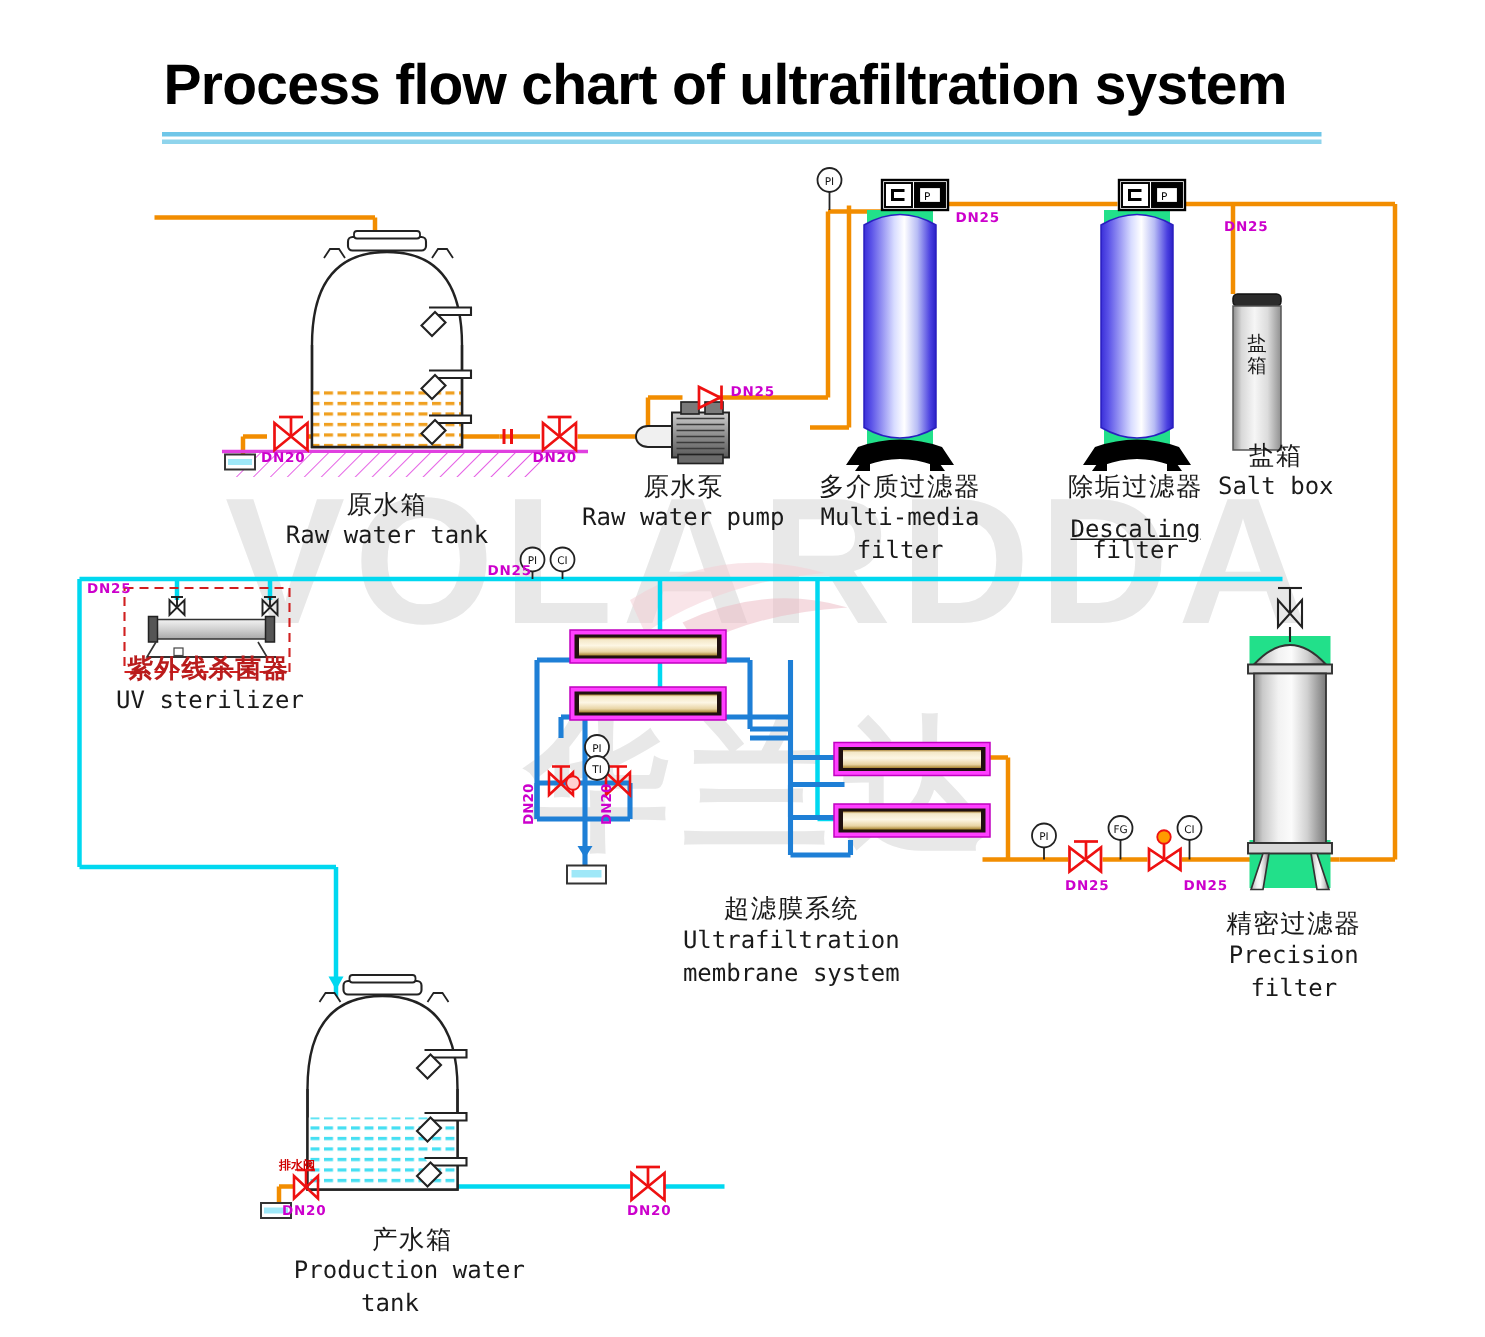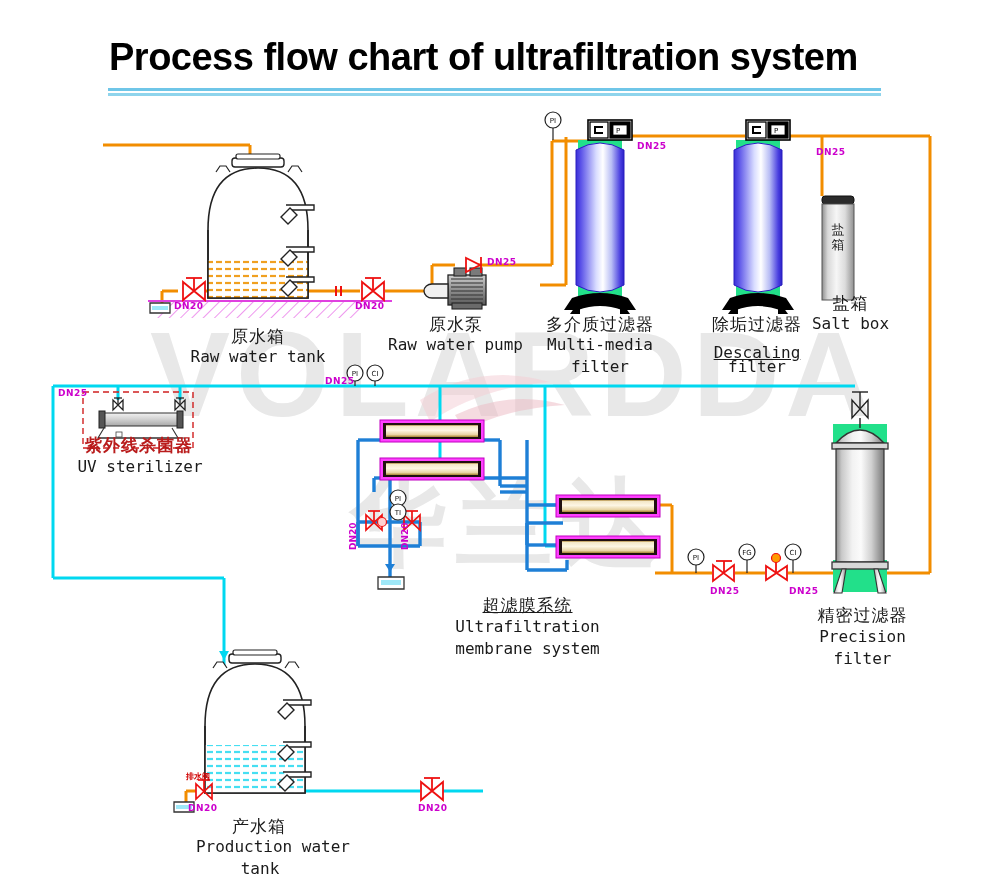--- a/index.html
+++ b/index.html
@@ -472,29 +472,29 @@
   <div class="lbl en" style="left:682px;top:343px;width:150px;text-decoration:underline;">Descaling</div>
   <div class="lbl en" style="left:682px;top:357px;width:150px;">filter</div>
 
   <div class="lbl cn" style="left:808px;top:292px;width:85px;">盐箱</div>
   <div class="lbl en" style="left:798px;top:314px;width:105px;">Salt box</div>
   <div class="saltcn" style="left:827px;top:222px;">盐箱</div>
 
   <div class="uvcn" style="left:85px;top:434px;">紫外线杀菌器</div>
   <div class="lbl en" style="left:65px;top:457px;width:150px;">UV sterilizer</div>
 
-  <div class="lbl cn" style="left:455px;top:594px;width:145px;text-decoration:underline;">超滤膜系统</div>
+  <div class="lbl cn" style="left:455px;top:594px;width:145px;">超滤膜系统</div>
   <div class="lbl en" style="left:450px;top:617px;width:155px;">Ultrafiltration</div>
   <div class="lbl en" style="left:440px;top:639px;width:175px;">membrane system</div>
 
   <div class="lbl cn" style="left:790px;top:604px;width:145px;text-align:center;">精密过滤器</div>
   <div class="lbl en" style="left:790px;top:627px;width:145px;">Precision</div>
   <div class="lbl en" style="left:790px;top:649px;width:145px;">filter</div>
 
-  <div class="lbl cn" style="left:194px;top:815px;width:130px;">产水箱</div>
+  <div class="lbl cn" style="left:210px;top:815px;width:130px;">产水箱</div>
   <div class="lbl en" style="left:175px;top:837px;width:175px;text-align:right;">Production water</div>
   <div class="lbl en" style="left:195px;top:859px;width:130px;">tank</div>
 
   <div class="dn" style="left:174px;top:301px;">DN20</div>
   <div class="dn" style="left:355px;top:301px;">DN20</div>
   <div class="dn" style="left:487px;top:257px;">DN25</div>
   <div class="dn" style="left:637px;top:141px;">DN25</div>
   <div class="dn" style="left:816px;top:147px;">DN25</div>
   <div class="dn" style="left:58px;top:388px;">DN25</div>
   <div class="dn" style="left:325px;top:376px;">DN25</div>

